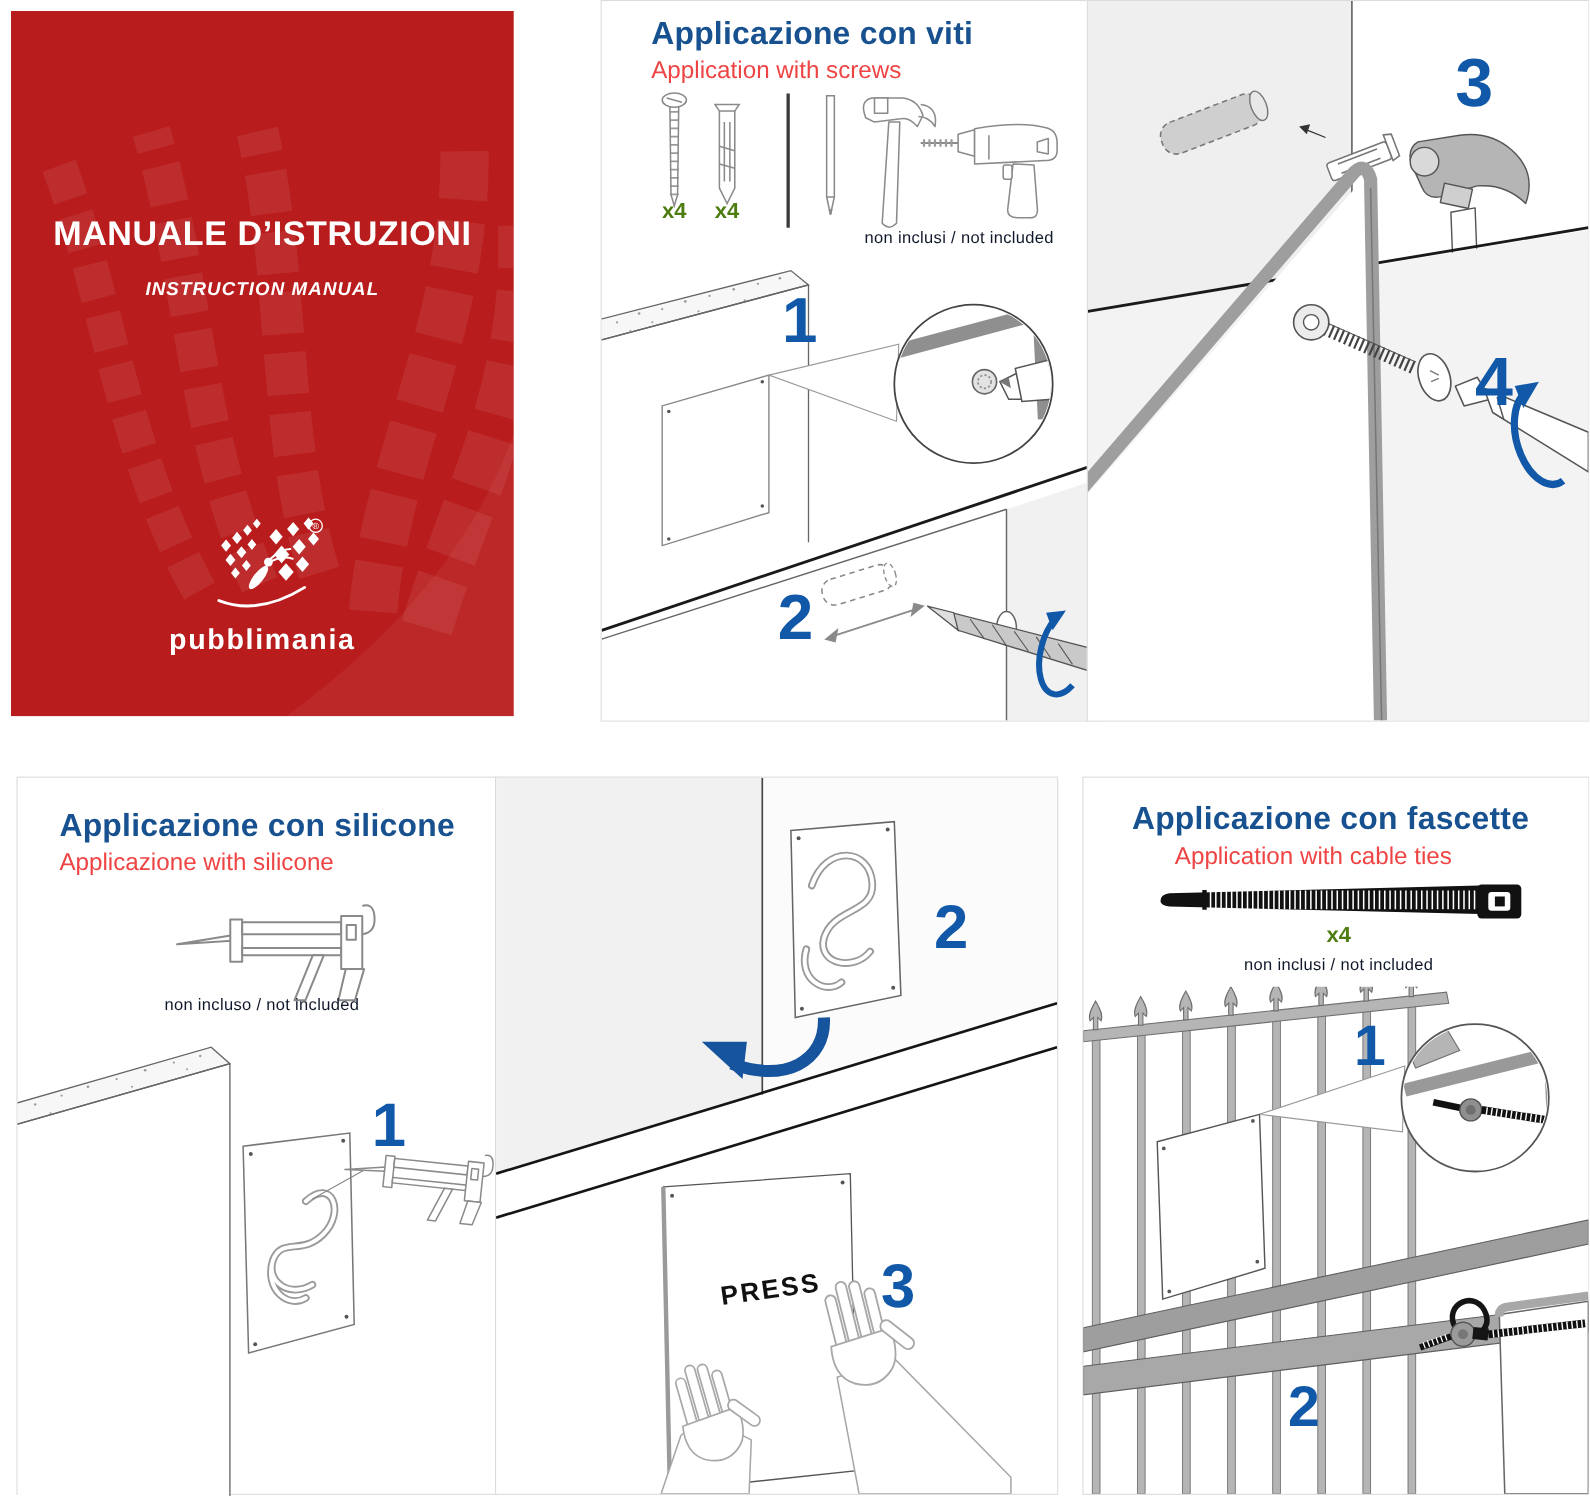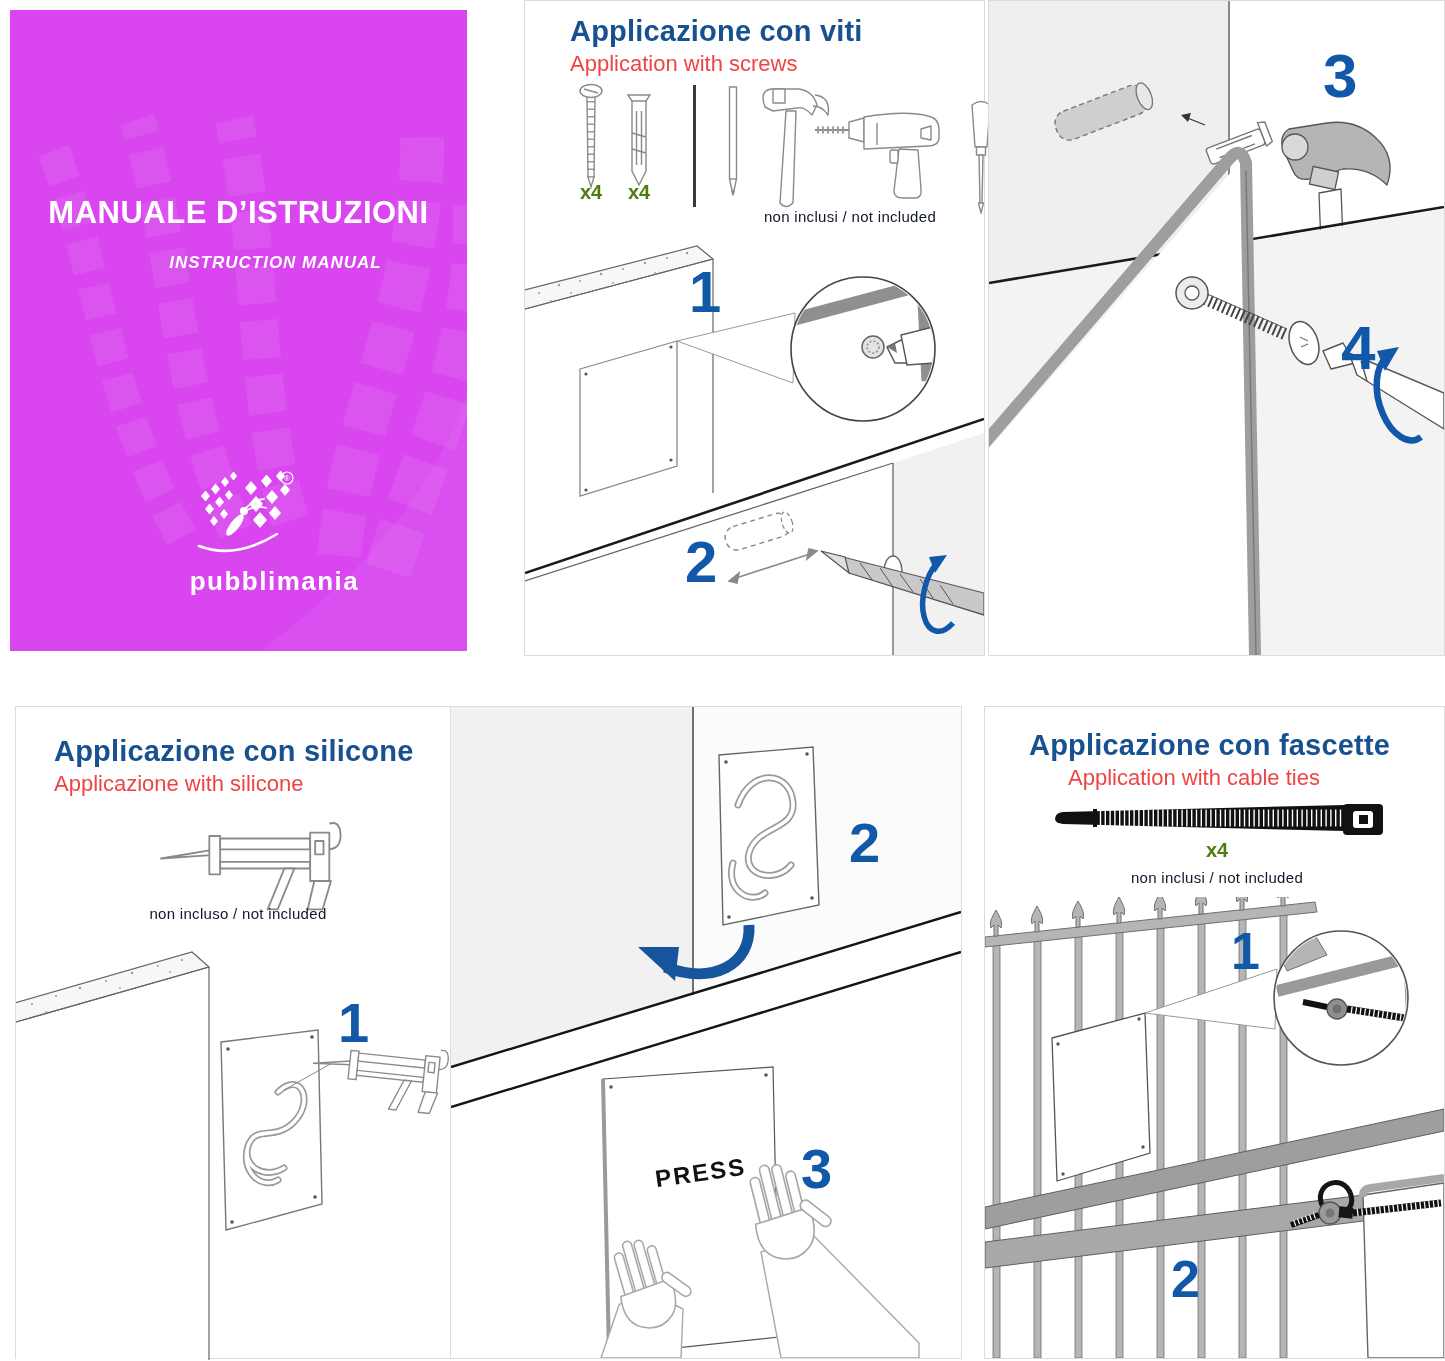--- a/index.html
+++ b/index.html
@@ -1,30 +1,30 @@
 <!DOCTYPE html>
 <html><head>
 <meta charset="utf-8">
 <style>
   html,body{margin:0;padding:0;background:#fff;}
   #root{position:relative;width:1445px;height:1361px;background:#fff;overflow:hidden;
         font-family:"Liberation Sans",sans-serif;}
   .panel{position:absolute;background:#fff;border:1px solid #dcdcdc;box-sizing:border-box;}
-  .cover{background:#d946ef;border:none;overflow:hidden;}
+  .cover{background:#b91c1c;border:none;overflow:hidden;}
   .h-it{position:absolute;font-weight:bold;color:#17518f;font-size:29px;letter-spacing:.2px;white-space:nowrap;}
   .h-en{position:absolute;color:#ef4444;font-size:22px;white-space:nowrap;}
   .muted{position:absolute;color:#0f172a;font-size:15px;letter-spacing:.3px;text-align:center;}
   .qty{position:absolute;font-weight:bold;font-size:20px;color:#4d7c0f;text-align:center;}
   .step{position:absolute;font-weight:bold;color:#1159a8;line-height:1;}
   .scene{position:absolute;display:block;}
   .divider{position:absolute;background:#3a3a3a;}
   .cover-title{position:absolute;left:0;width:100%;text-align:center;color:#fff;font-weight:bold;
                font-size:31px;letter-spacing:.5px;}
   .cover-sub{position:absolute;left:0;width:100%;text-align:center;color:#fff;font-weight:bold;
-             font-style:italic;font-size:17px;letter-spacing:1px;padding-left:37px;}
+             font-style:italic;font-size:17px;letter-spacing:1px;}
   .brand{position:absolute;left:0;width:100%;text-align:center;color:#fff;font-weight:bold;
          font-size:26px;letter-spacing:1.5px;}
   .press{position:absolute;font-weight:bold;color:#111;font-size:24px;letter-spacing:2px;
          transform:rotate(-8deg);white-space:nowrap;}
 </style>
 </head>
 <body>
 
 <div id="root">
 
@@ -93,24 +93,24 @@
         <circle cx="61" cy="43" r="4"></circle>
         <path d="M63 40 Q72 31 81 31" stroke="#fff" stroke-width="1.8" fill="none" stroke-linecap="round"></path>
         <path d="M64 42 Q75 37 83 40" stroke="#fff" stroke-width="1.8" fill="none" stroke-linecap="round"></path>
         <path d="M16 78 Q52 92 94 66" stroke="#fff" stroke-width="2.6" fill="none" stroke-linecap="round"></path>
       </g>
       <g>
         <circle cx="104" cy="10" r="6" fill="none" stroke="#fff" stroke-width="1.2"></circle>
         <text x="104" y="13" font-size="8" fill="#fff" text-anchor="middle" font-family="Liberation Sans,sans-serif">®</text>
       </g>
     </svg>
-    <div class="brand" style="top:556px;padding-left:36px;">pubblimania</div>
-  </div>
-
-  <div class="panel" style="left:524px;top:0;width:461px;height:656px;text-decoration:underline;">
+    <div class="brand" style="top:556px;">pubblimania</div>
+  </div>
+
+  <div class="panel" style="left:546px;top:0;width:461px;height:656px;text-decoration:underline;">
     <div class="h-it" style="left:45px;top:14px;">Applicazione con viti</div>
     <div class="h-en" style="left:45px;top:50px;">Application with screws</div>
 
     <svg class="scene" style="left:36px;top:78px;" width="450" height="135" viewBox="0 0 450 135">
       <g transform="translate(30,62)" stroke="#8a8a8a" fill="#fff" stroke-width="1.4">
         <line x1="0" y1="-40" x2="0" y2="38" stroke="#9a9a9a" stroke-width="8" stroke-dasharray="1.5 6"></line>
         <path d="M-4 -44 L-3 36 L0 46 L3 36 L4 -44" fill="none"></path>
         <ellipse cx="0" cy="-50" rx="11" ry="6.5"></ellipse>
         <line x1="-7" y1="-52" x2="7" y2="-48"></line>
       </g>

